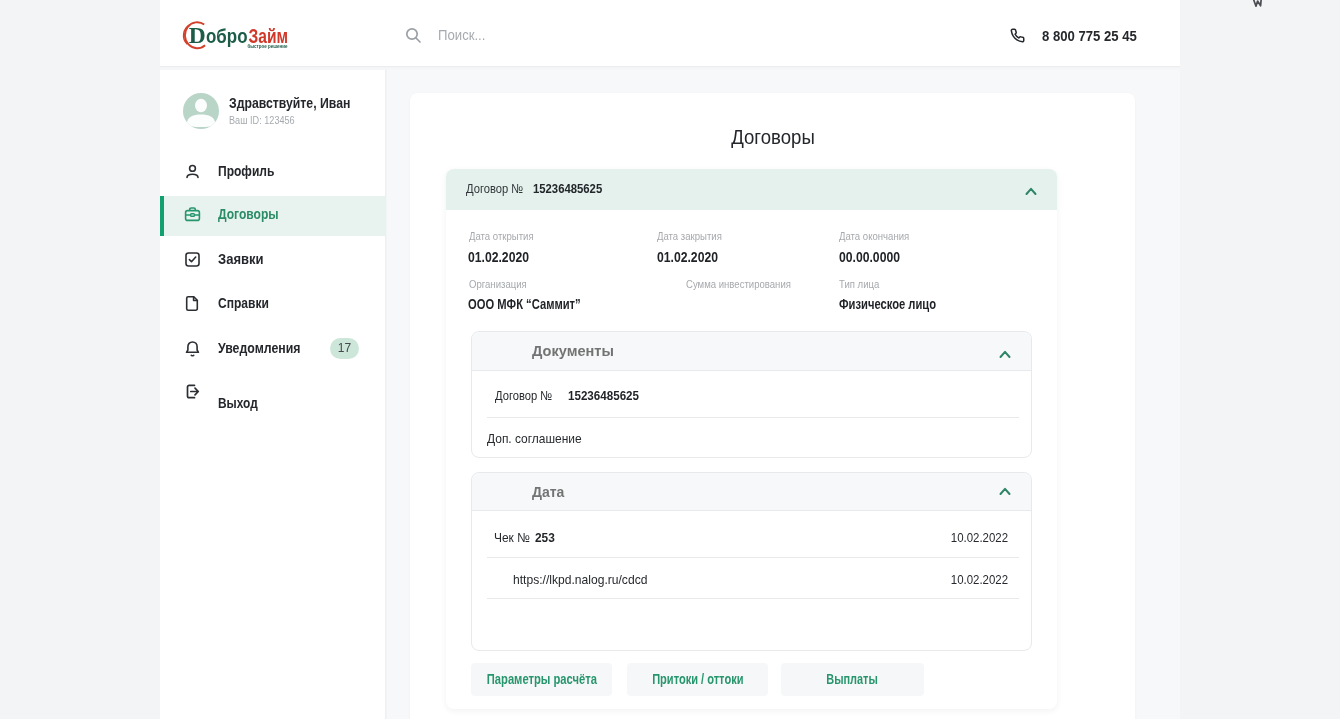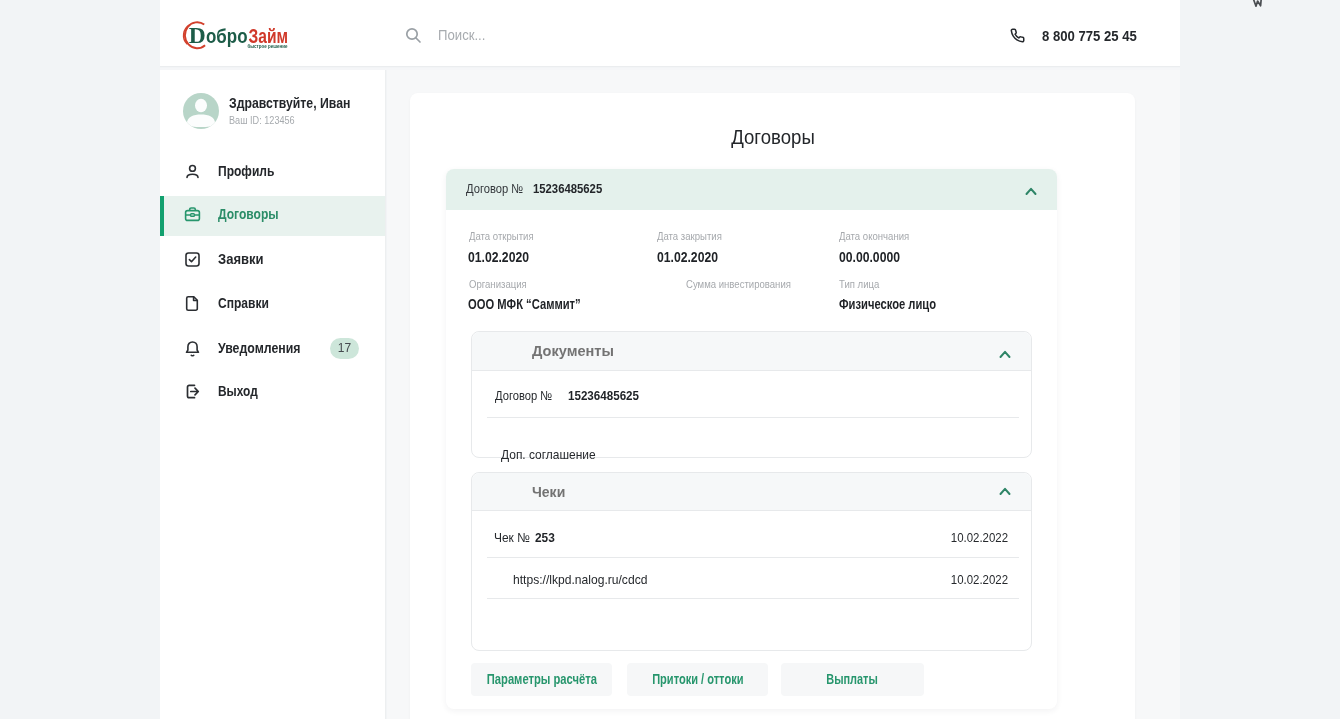--- a/index.html
+++ b/index.html
@@ -126,21 +126,21 @@
     <path d="M10.5 2.3 H5.2 a1.7 1.7 0 0 0 -1.7 1.7 v9 a1.7 1.7 0 0 0 1.7 1.7 h5.3" fill="none" stroke="#2b2e32" stroke-width="1.7" stroke-linecap="round"></path>
     <path d="M11 5.2 l3.3 3.3 -3.3 3.3 M13.9 8.5 H6.8" fill="none" stroke="#2b2e32" stroke-width="1.7" stroke-linecap="round" stroke-linejoin="round"></path>
   </svg>
 
   <div class="abs mi" style="top:163px;"><span class="s" style="transform:scaleX(0.86);">Профиль</span></div>
   <div class="abs mi green" style="top:206px;"><span class="s" style="transform:scaleX(0.86);">Договоры</span></div>
   <div class="abs mi" style="top:251px;"><span class="s" style="transform:scaleX(0.93);">Заявки</span></div>
   <div class="abs mi" style="top:295px;"><span class="s" style="transform:scaleX(0.86);">Справки</span></div>
   <div class="abs mi" style="top:340px;"><span class="s" style="transform:scaleX(0.88);">Уведомления</span></div>
   <div class="abs badge">17</div>
-  <div class="abs mi" style="top:383px;"><span class="s" style="transform:scaleX(0.85);">Выход</span></div>
+  <div class="abs mi" style="top:395px;"><span class="s" style="transform:scaleX(0.85);">Выход</span></div>
 
   <div class="abs main"></div>
   <div class="abs card"></div>
   <div class="abs title"><span class="sc" style="transform:scaleX(0.93);">Договоры</span></div>
 
   <div class="abs acc"></div>
   <div class="abs acc-head"></div>
   <div class="abs t13" style="left:466px; top:182px;"><span class="s" style="transform:scaleX(0.86);">Договор №</span></div>
   <div class="abs t13b" style="left:533px; top:181.5px;"><span class="s" style="transform:scaleX(0.87);">15236485625</span></div>
   <svg class="abs chev" style="left:1025px; top:187px;" viewBox="0 0 12 9">
@@ -162,26 +162,26 @@
 
   <div class="abs panel p-docs">
     <div class="p-head" style="height:39px;"></div>
     <div class="p-head-txt" style="top:10.5px;"><span class="s" style="transform:scaleX(1.04);">Документы</span></div>
     <svg class="chev" style="position:absolute; left:527px; top:17.5px;" viewBox="0 0 12 9">
       <path d="M1.5 7 L6 1.8 L10.5 7" fill="none" stroke="#2e8567" stroke-width="2" stroke-linecap="round" stroke-linejoin="round"></path>
     </svg>
     <div class="rtxt" style="left:23px; top:56px;"><span class="s" style="transform:scaleX(0.86);">Договор №</span></div>
     <div class="rtxtb" style="left:96px; top:55.5px;"><span class="s" style="transform:scaleX(0.86);">15236485625</span></div>
     <div class="row-line" style="top:85px;"></div>
-    <div class="rtxt" style="left:29px; top:99px;margin-top:16px;"><span class="s" style="transform:scaleX(0.92);">Доп. соглашение</span></div>
+    <div class="rtxt" style="left:15px; top:99px;"><span class="s" style="transform:scaleX(0.92);">Доп. соглашение</span></div>
   </div>
 
   <div class="abs panel p-checks">
     <div class="p-head" style="height:38px;"></div>
-    <div class="p-head-txt" style="top:11px;"><span class="s" style="transform:scaleX(1);">Чеки</span></div>
+    <div class="p-head-txt" style="top:11px;"><span class="s" style="transform:scaleX(1);">Дата</span></div>
     <svg class="chev" style="position:absolute; left:527px; top:14px;" viewBox="0 0 12 9">
       <path d="M1.5 7 L6 1.8 L10.5 7" fill="none" stroke="#2e8567" stroke-width="2" stroke-linecap="round" stroke-linejoin="round"></path>
     </svg>
     <div class="rtxt" style="left:22px; top:57px;"><span class="s" style="transform:scaleX(0.92);">Чек №</span></div>
     <div class="rtxtb" style="left:63px; top:56.5px;"><span class="s" style="transform:scaleX(0.88);">253</span></div>
     <div class="rdate" style="top:57px;"><span class="sr" style="transform:scaleX(0.88);">10.02.2022</span></div>
     <div class="row-line" style="top:84px;"></div>
     <div class="rtxt" style="left:22px; top:99px;padding-left:19px;"><span class="s" style="transform:scaleX(0.93);">https://lkpd.nalog.ru/cdcd</span></div>
     <div class="rdate" style="top:99px;"><span class="sr" style="transform:scaleX(0.88);">10.02.2022</span></div>
     <div class="row-line" style="top:125px;"></div>

